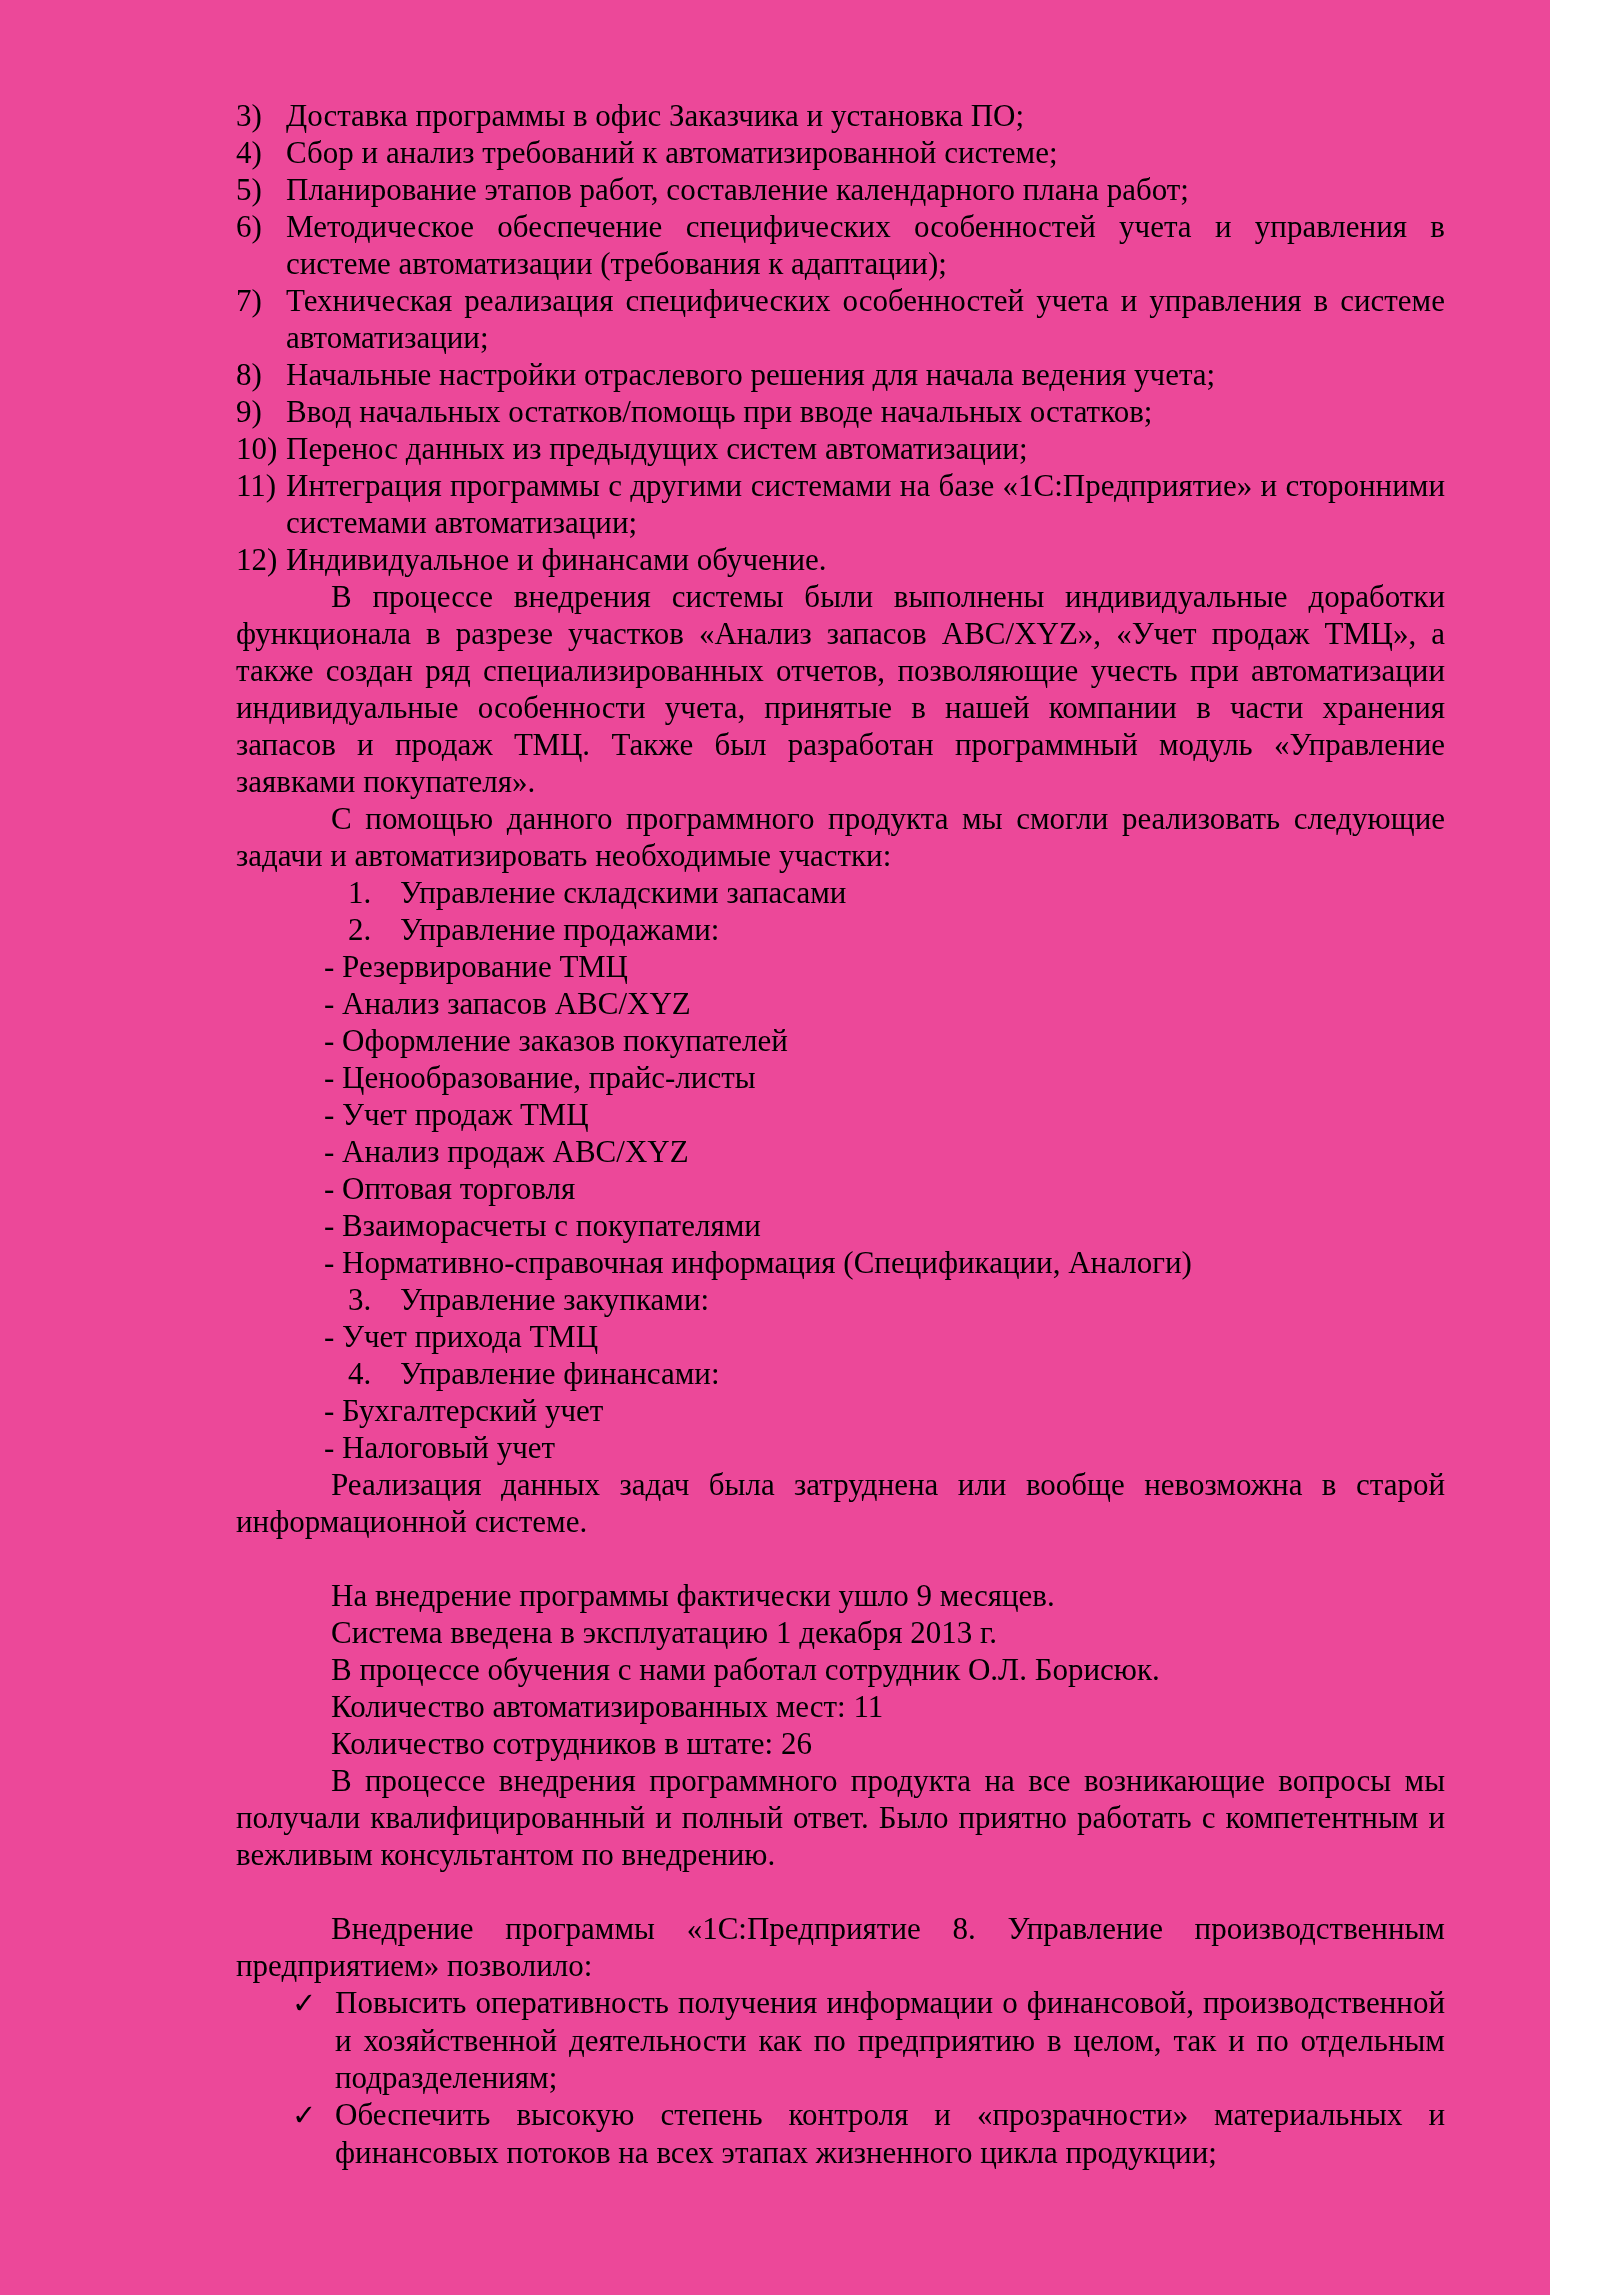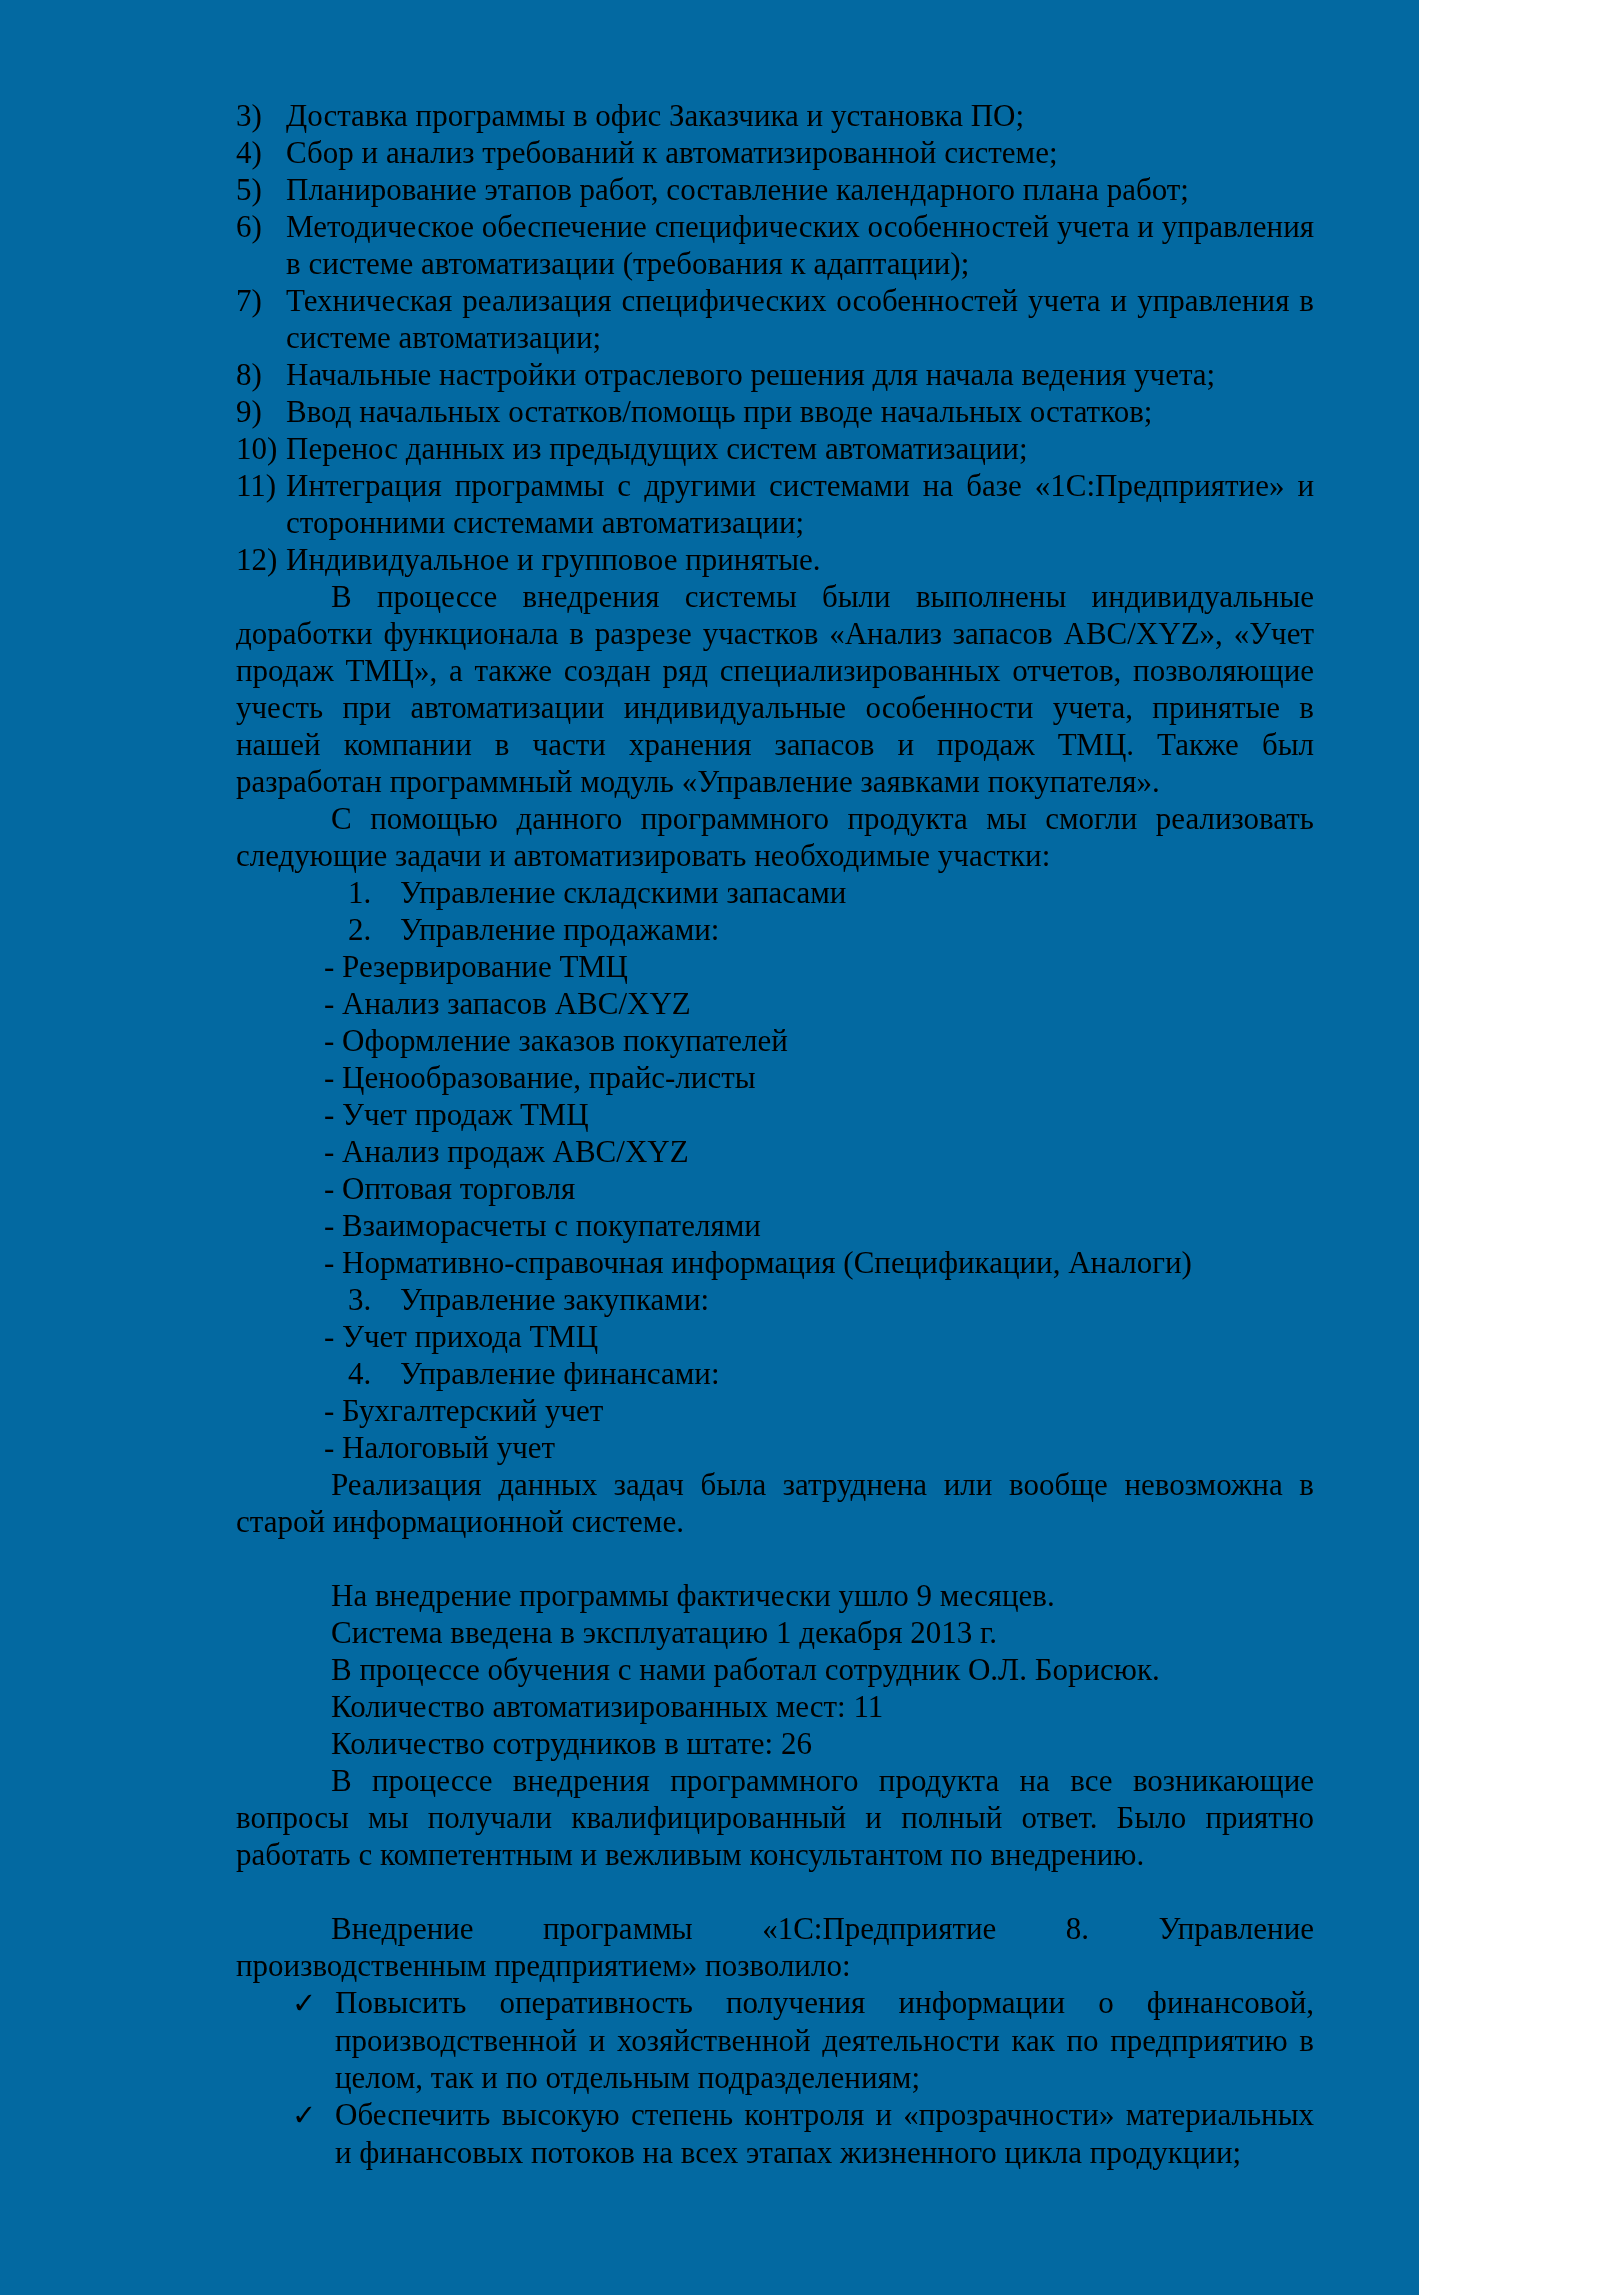--- a/index.html
+++ b/index.html
@@ -2,23 +2,23 @@
 <html lang="ru" style="font-size:10.5px"><head>
 <meta charset="utf-8">
 <style>
   html, body {
     margin: 0;
     padding: 0;
     background: #ffffff;
   }
   .page {
     position: relative;
-    width: 1419px;
+    width: 1550px;
     height: 2295px;
-    background: #0369a1;
+    background: #ec4899;
     color: #000000;
     box-sizing: border-box;
     padding: 97px 105px 0 236px;
     font-family: "Liberation Serif", "DejaVu Serif", serif;
     font-size: 31px;
     line-height: 37px;
     overflow: hidden;
   }
   
   .li-num {
@@ -96,21 +96,21 @@
     <div class="li-num">
       <span class="marker">9)</span><span>Ввод начальных остатков/помощь при вводе начальных остатков;</span>
     </div>
     <div class="li-num">
       <span class="marker">10)</span><span>Перенос данных из предыдущих систем автоматизации;</span>
     </div>
     <div class="li-num">
       <span class="marker">11)</span><span>Интеграция программы с другими системами на базе «1С:Предприятие» и сторонними системами автоматизации;</span>
     </div>
     <div class="li-num">
-      <span class="marker">12)</span><span>Индивидуальное и групповое принятые.</span>
+      <span class="marker">12)</span><span>Индивидуальное и финансами обучение.</span>
     </div>
   </div>
 
   <div class="para">В процессе внедрения системы были выполнены индивидуальные доработки функционала в разрезе участков «Анализ запасов ABC/XYZ», «Учет продаж ТМЦ», а также создан ряд специализированных отчетов, позволяющие учесть при автоматизации индивидуальные особенности учета, принятые в нашей компании в части хранения запасов и продаж ТМЦ. Также был разработан программный модуль «Управление заявками покупателя».</div>
 
   <div class="para">С помощью данного программного продукта мы смогли реализовать следующие задачи и автоматизировать необходимые участки:</div>
 
   <div>
     <div class="li-sub">
       <span class="marker">1.</span><span>Управление складскими запасами</span>

